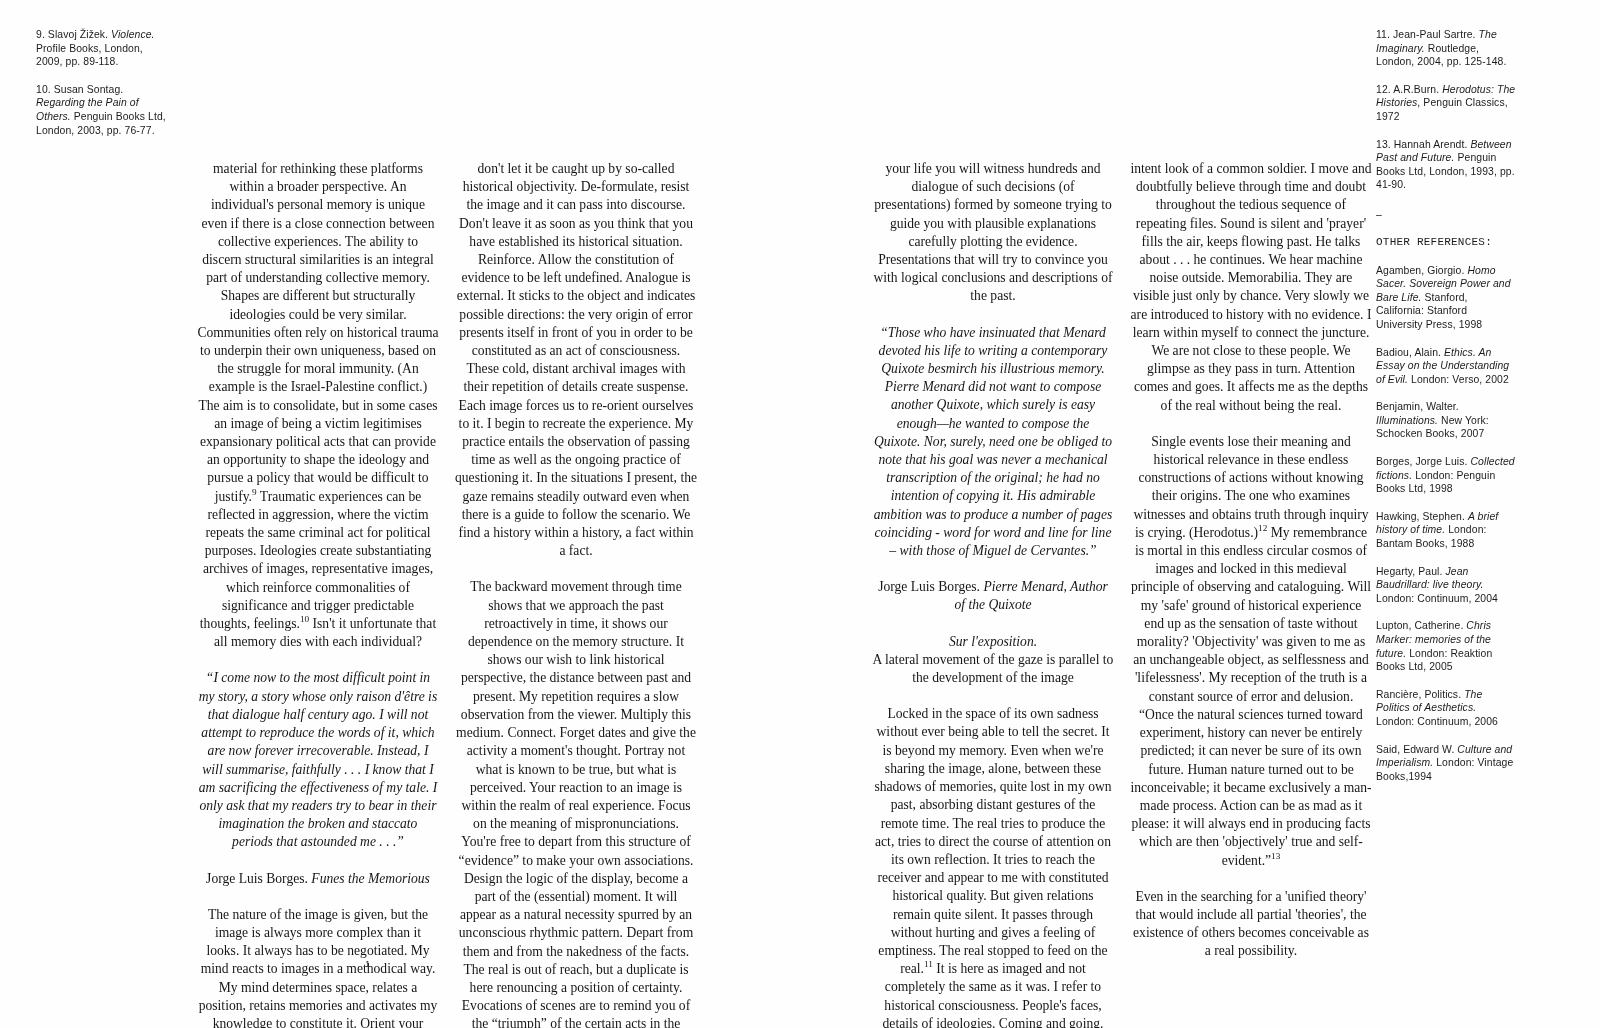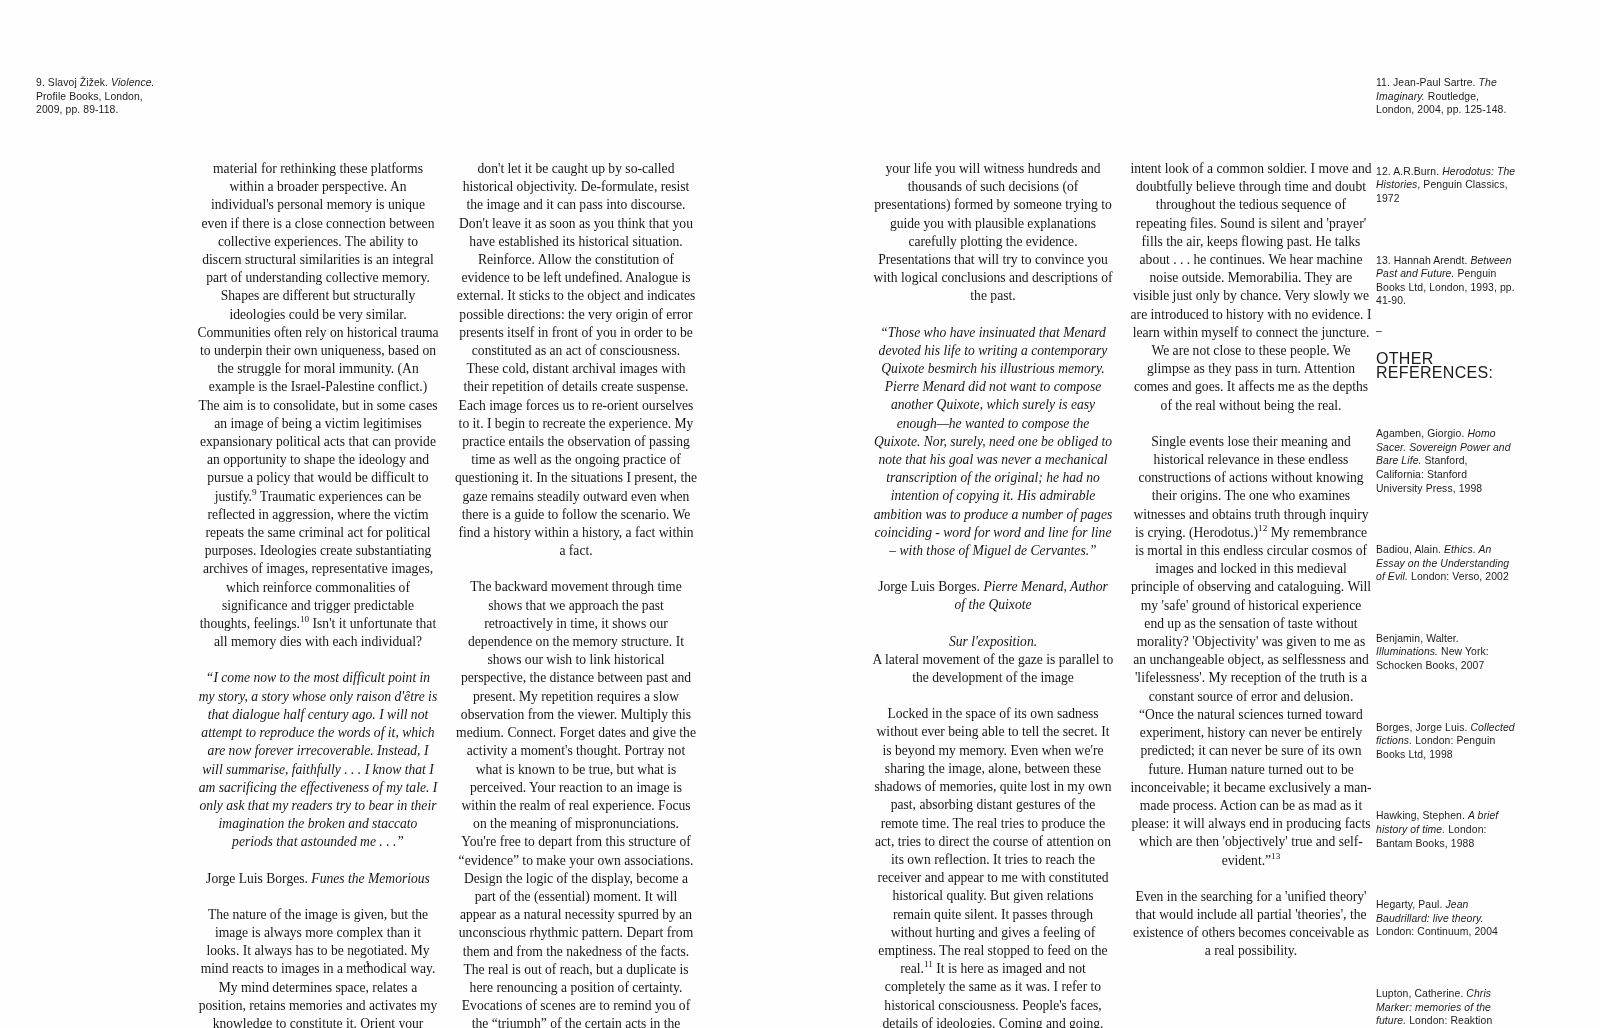--- a/index.html
+++ b/index.html
@@ -32,36 +32,35 @@
     font-size: 10.4px;
     line-height: 13.6px;
     color: #1b1b1b;
     letter-spacing: 0.01em;
   }
   .margin-col.left  { left: 36px; }
   .margin-col.right { left: 1376px; width: 140px; }
 
   .note {
     margin-bottom: 14px;
-    margin-top: 48px;
   }
   .note:last-child { margin-bottom: 0; }
 
   .note i, .note em { font-style: italic; }
 
   .rule-dash {
     margin: 18px 0 16px 0;
     font-family: "Liberation Sans", "DejaVu Sans", sans-serif;
     font-size: 10.4px;
     line-height: 10px;
   }
 
   .other-refs-head {
-    font-family: Liberation Sans, sans-serif;
-    font-size: 16px;
+    font-family: Liberation Mono, monospace;
+    font-size: 11px;
     line-height: 13.6px;
     margin-bottom: 14px;
     letter-spacing: 0.02em;
   }
 
   
   .col {
     position: absolute;
     top: 160px;
     width: 242px;
@@ -118,20 +117,21 @@
     background: transparent;
   }
 </style>
 </head>
 <body>
 
 <div class="spread">
 
   <div class="margin-col left" id="left-margin">
       <div class="note"><span>9. Slavoj Žižek. </span><em>Violence.</em><span> Profile Books, London, 2009, pp. 89-118.</span></div>
+      <div class="note"><span>10. Susan Sontag. </span><em>Regarding the Pain of Others.</em><span> Penguin Books Ltd, London, 2003, pp. 76-77.</span></div>
     </div>
 
   <div class="margin-col right" id="right-margin">
       <div class="note"><span>11. Jean-Paul Sartre. </span><em>The Imaginary.</em><span> Routledge, London, 2004, pp. 125-148.</span></div>
       <div class="note"><span>12. A.R.Burn. </span><em>Herodotus: The Histories</em><span>, Penguin Classics, 1972</span></div>
       <div class="note"><span>13. Hannah Arendt. </span><em>Between Past and Future.</em><span> Penguin Books Ltd, London, 1993, pp. 41-90.</span></div>
       <div class="rule-dash">–</div>
       <div class="other-refs-head">OTHER REFERENCES:</div>
       <div class="note"><span>Agamben, Giorgio. </span><em>Homo Sacer. Sovereign Power and Bare Life.</em><span> Stanford, California: Stanford University Press, 1998</span></div>
       <div class="note"><span>Badiou, Alain. </span><em>Ethics. An Essay on the Understanding of Evil.</em><span> London: Verso, 2002</span></div>
@@ -148,21 +148,21 @@
       <p><span>material for rethinking these platforms within a broader perspective. An individual's personal memory is unique even if there is a close connection between collective experiences. The ability to discern structural similarities is an integral part of understanding collective memory. Shapes are different but structurally ideologies could be very similar. Communities often rely on historical trauma to underpin their own uniqueness, based on the struggle for moral immunity. (An example is the Israel-Palestine conflict.) The aim is to consolidate, but in some cases an image of being a victim legitimises expansionary political acts that can provide an opportunity to shape the ideology and pursue a policy that would be difficult to justify.</span><sup>9</sup><span> Traumatic experiences can be reflected in aggression, where the victim repeats the same criminal act for political purposes. Ideologies create substantiating archives of images, representative images, which reinforce commonalities of significance and trigger predictable thoughts, feelings.</span><sup>10</sup><span> Isn't it unfortunate that all memory dies with each individual?</span></p>
       <p class="quote"><em>“I come now to the most difficult point in my story, a story whose only raison d'être is that dialogue half century ago. I will not attempt to reproduce the words of it, which are now forever irrecoverable. Instead, I will summarise, faithfully . . . I know that I am sacrificing the effectiveness of my tale. I only ask that my readers try to bear in their imagination the broken and staccato periods that astounded me . . .”</em></p>
       <p class="attrib"><span>Jorge Luis Borges. </span><em>Funes the Memorious</em></p>
       <p><span>The nature of the image is given, but the image is always more complex than it looks. It always has to be negotiated. My mind reacts to images in a methodical way. My mind determines space, relates a position, retains memories and activates my knowledge to constitute it. Orient your memory to transitory forms of apprehension and</span></p>
     </div>
   <div class="col" id="col2">
       <p><span>don't let it be caught up by so-called historical objectivity. De-formulate, resist the image and it can pass into discourse. Don't leave it as soon as you think that you have established its historical situation. Reinforce. Allow the constitution of evidence to be left undefined. Analogue is external. It sticks to the object and indicates possible directions: the very origin of error presents itself in front of you in order to be constituted as an act of consciousness. These cold, distant archival images with their repetition of details create suspense. Each image forces us to re-orient ourselves to it. I begin to recreate the experience. My practice entails the observation of passing time as well as the ongoing practice of questioning it. In the situations I present, the gaze remains steadily outward even when there is a guide to follow the scenario. We find a history within a history, a fact within a fact.</span></p>
       <p><span>The backward movement through time shows that we approach the past retroactively in time, it shows our dependence on the memory structure. It shows our wish to link historical perspective, the distance between past and present. My repetition requires a slow observation from the viewer. Multiply this medium. Connect. Forget dates and give the activity a moment's thought. Portray not what is known to be true, but what is perceived. Your reaction to an image is within the realm of real experience. Focus on the meaning of mispronunciations. You're free to depart from this structure of “evidence” to make your own associations. Design the logic of the display, become a part of the (essential) moment. It will appear as a natural necessity spurred by an unconscious rhythmic pattern. Depart from them and from the nakedness of the facts. The real is out of reach, but a duplicate is here renouncing a position of certainty. Evocations of scenes are to remind you of the “triumph” of the certain acts in the historical past and future, where there is no such thing as an objective presentation. In</span></p>
     </div>
   <div class="col" id="col3">
-      <p><span>your life you will witness hundreds and thousands of such decisions (of presentations) formed by someone trying to guide you with plausible explanations carefully plotting the evidence. Presentations that will try to convince you with logical conclusions and descriptions of the past.</span></p>
+      <p><span>your life you will witness hundreds and dialogue of such decisions (of presentations) formed by someone trying to guide you with plausible explanations carefully plotting the evidence. Presentations that will try to convince you with logical conclusions and descriptions of the past.</span></p>
       <p class="quote"><em>“Those who have insinuated that Menard devoted his life to writing a contemporary Quixote besmirch his illustrious memory. Pierre Menard did not want to compose another Quixote, which surely is easy enough—he wanted to compose the Quixote. Nor, surely, need one be obliged to note that his goal was never a mechanical transcription of the original; he had no intention of copying it. His admirable ambition was to produce a number of pages coinciding - word for word and line for line – with those of Miguel de Cervantes.”</em></p>
       <p class="attrib"><span>Jorge Luis Borges. </span><em>Pierre Menard, Author of the Quixote</em></p>
       <p class="centered"><em>Sur l'exposition.</em><br><span>A lateral movement of the gaze is parallel to the development of the image</span></p>
       <p><span>Locked in the space of its own sadness without ever being able to tell the secret. It is beyond my memory. Even when we're sharing the image, alone, between these shadows of memories, quite lost in my own past, absorbing distant gestures of the remote time. The real tries to produce the act, tries to direct the course of attention on its own reflection. It tries to reach the receiver and appear to me with constituted historical quality. But given relations remain quite silent. It passes through without hurting and gives a feeling of emptiness. The real stopped to feed on the real.</span><sup>11</sup><span> It is here as imaged and not completely the same as it was. I refer to historical consciousness. People's faces, details of ideologies. Coming and going. Close-ups of newspapers, men in uniform departing. One hears sounds before catch the</span></p>
     </div>
   <div class="col" id="col4">
       <p><span>intent look of a common soldier. I move and doubtfully believe through time and doubt throughout the tedious sequence of repeating files. Sound is silent and 'prayer' fills the air, keeps flowing past. He talks about . . . he continues. We hear machine noise outside. Memorabilia. They are visible just only by chance. Very slowly we are introduced to history with no evidence. I learn within myself to connect the juncture. We are not close to these people. We glimpse as they pass in turn. Attention comes and goes. It affects me as the depths of the real without being the real.</span></p>
       <p><span>Single events lose their meaning and historical relevance in these endless constructions of actions without knowing their origins. The one who examines witnesses and obtains truth through inquiry is crying. (Herodotus.)</span><sup>12</sup><span> My remembrance is mortal in this endless circular cosmos of images and locked in this medieval principle of observing and cataloguing. Will my 'safe' ground of historical experience end up as the sensation of taste without morality? 'Objectivity' was given to me as an unchangeable object, as selflessness and 'lifelessness'. My reception of the truth is a constant source of error and delusion. “Once the natural sciences turned toward experiment, history can never be entirely predicted; it can never be sure of its own future. Human nature turned out to be inconceivable; it became exclusively a man-made process. Action can be as mad as it please: it will always end in producing facts which are then 'objectively' true and self-evident.”</span><sup>13</sup></p>
       <p><span>Even in the searching for a 'unified theory' that would include all partial 'theories', the existence of others becomes conceivable as a real possibility.</span></p>
     </div>

